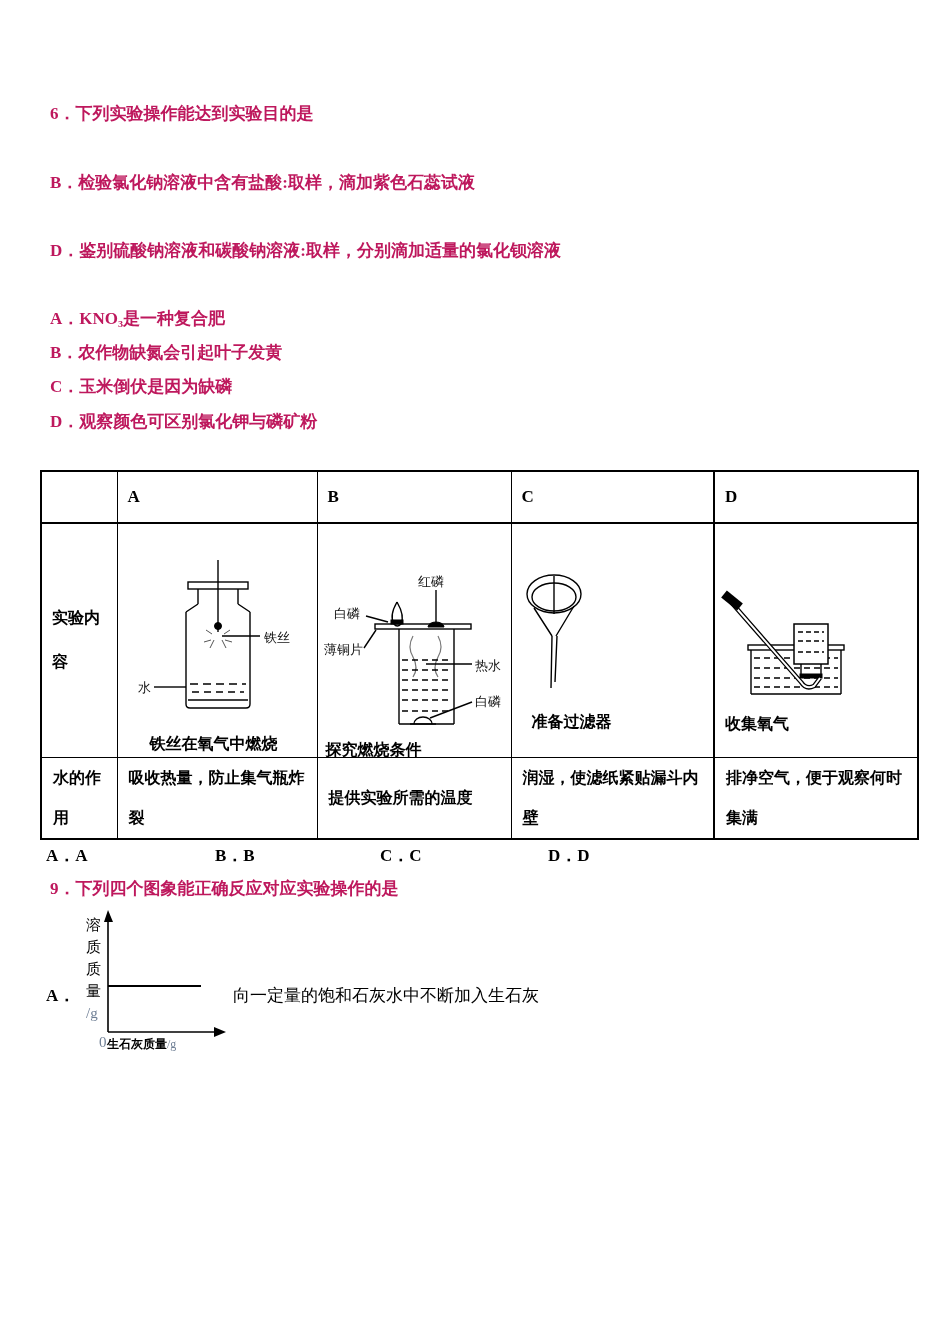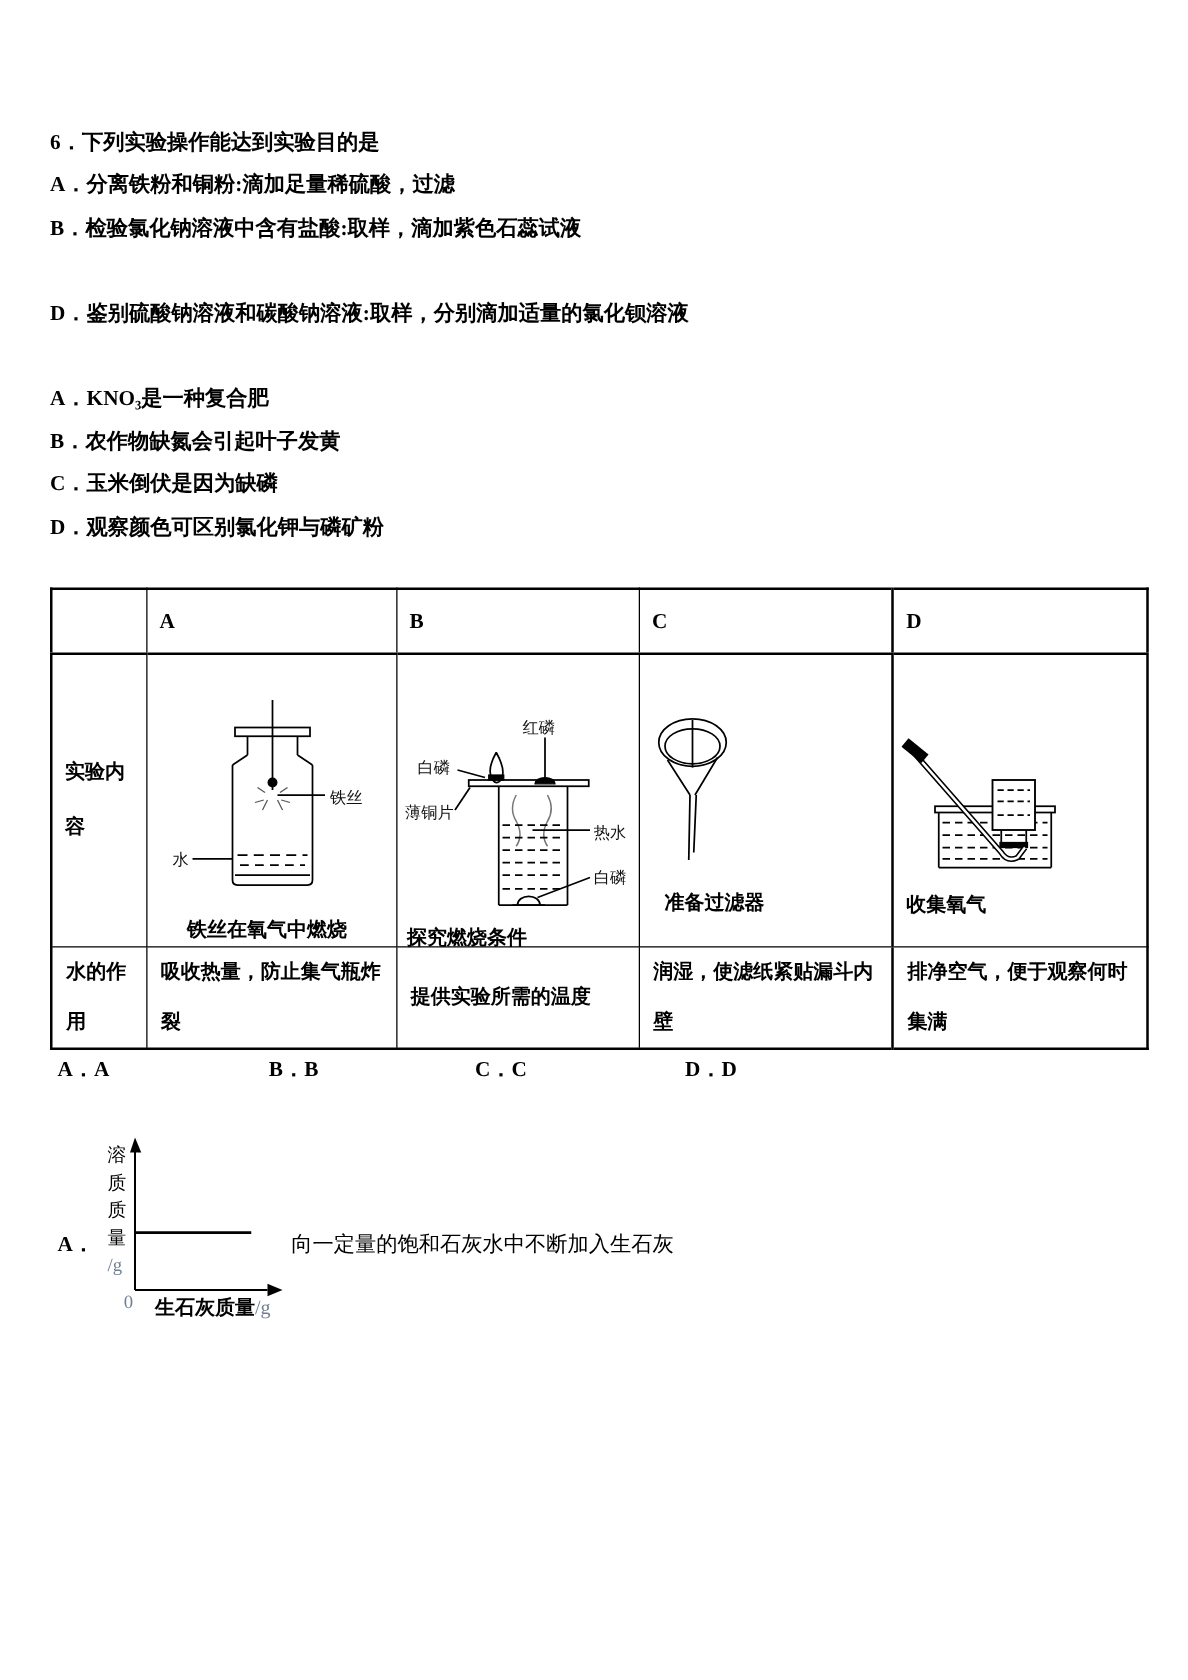--- a/index.html
+++ b/index.html
@@ -3,22 +3,22 @@
 <meta charset="utf-8">
 <style>
   * { margin:0; padding:0; box-sizing:border-box; }
   html,body { background:#ffffff; }
   .page {
     position:relative; width:950px; height:1344px; background:#ffffff;
     font-family:"Liberation Serif","DejaVu Serif",serif; color:#000;
     overflow:hidden;
   }
   .line {
-    position:absolute; left:40px; font-size:17px; font-weight:bold;
-    white-space:nowrap; color:#000000;
+    position:absolute; left:50px; font-size:17px; font-weight:bold;
+    white-space:nowrap; color:#be185d;
   }
   .line.normal { font-weight:normal; }
 
   
   table.qtable {
     position:absolute; left:40px; top:470px;
     border-collapse:collapse; table-layout:fixed;
     border:2px solid #000;
   }
   .qtable td {
@@ -42,34 +42,33 @@
 
   
   .ans { position:absolute; top:844px; font-size:17px; font-weight:bold; white-space:nowrap; }
 
   
   .ylab {
     position:absolute; left:86px; top:914px; width:18px;
     font-size:15px; line-height:22px; word-break:break-all; font-weight:normal;
   }
   .muted { color:#6f7f95; }
-  .xlab { position:absolute; left:124px; top:1036px; font-size:16px; font-weight:bold; white-space:nowrap; }
+  .xlab { position:absolute; left:107px; top:1036px; font-size:12px; font-weight:bold; white-space:nowrap; }
   .xlab .muted { font-weight:normal; }
   .origin { position:absolute; left:99px; top:1034px; font-size:15px; }
   .optA { position:absolute; left:46px; top:984px; font-size:17px; font-weight:bold; }
   .desc { position:absolute; left:233px; top:984px; font-size:17px; font-weight:normal; white-space:nowrap; }
 </style>
 </head>
 <body>
 
 <div class="page">
 
   <div class="line" style="top:102px"></div>
   <div class="line" style="top:102px">6．下列实验操作能达到实验目的是</div>
-  <div class="line" style="top:136px">A．分离铁粉和铜粉:滴加足量稀硫酸，过滤</div>
   <div class="line" style="top:171px">B．检验氯化钠溶液中含有盐酸:取样，滴加紫色石蕊试液</div>
   <div class="line" style="top:239px">D．鉴别硫酸钠溶液和碳酸钠溶液:取样，分别滴加适量的氯化钡溶液</div>
 
   <div class="line" style="top:307px">A．KNO₃是一种复合肥</div>
   <div class="line" style="top:341px">B．农作物缺氮会引起叶子发黄</div>
   <div class="line" style="top:375px">C．玉米倒伏是因为缺磷</div>
   <div class="line" style="top:410px">D．观察颜色可区别氯化钾与磷矿粉</div>
 
 
   <table class="qtable">
@@ -204,20 +203,21 @@
       <td class="dcol">排净空气，便于观察何时集满</td>
     </tr>
   </tbody>
     </table>
 
   <span class="ans" style="left:46px">A．A</span>
   <span class="ans" style="left:215px">B．B</span>
   <span class="ans" style="left:380px">C．C</span>
   <span class="ans" style="left:548px">D．D</span>
 
+  <div class="line" style="top:877px">9．下列四个图象能正确反应对应实验操作的是</div>
 
   <span class="optA">A．</span>
 
   <div class="ylab">
     <span>溶质质量</span>
     <span class="muted" style="display:block">/g</span>
   </div>
 
   <svg style="position:absolute;left:104px;top:910px" width="130" height="132" viewBox="0 0 130 132">
     <line x1="4" y1="10" x2="4" y2="122" stroke="#000" stroke-width="1.6"></line>

